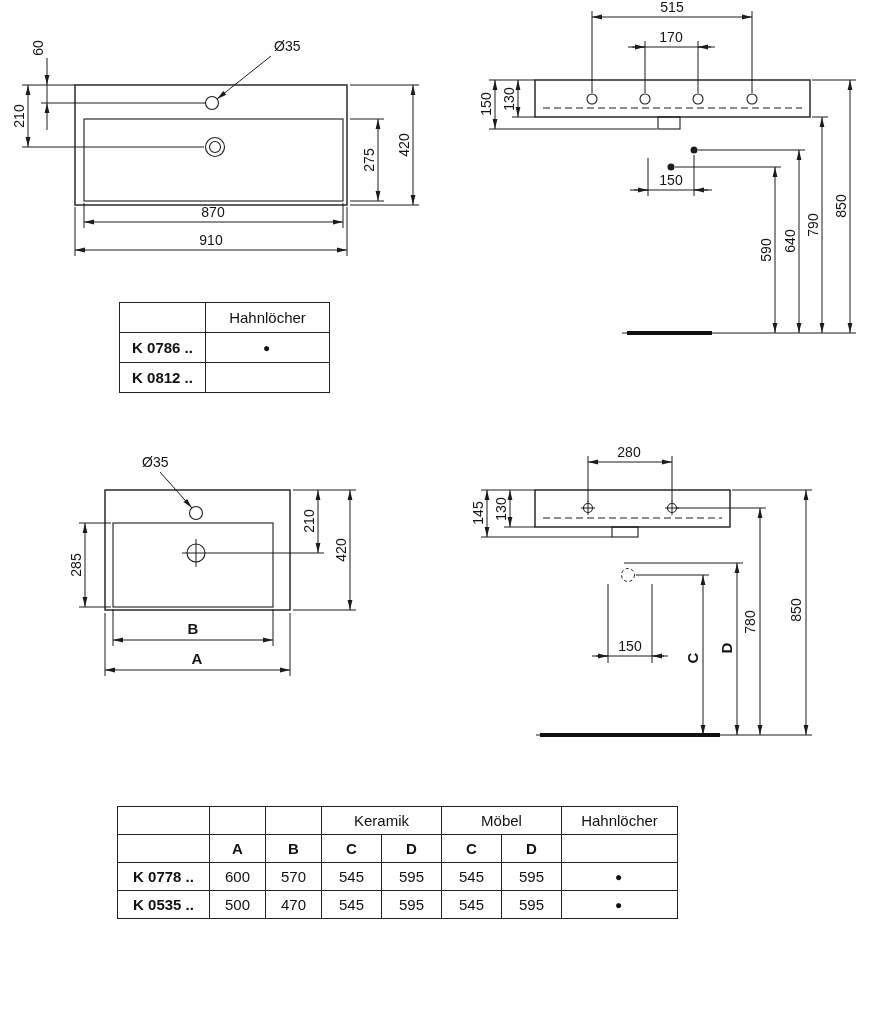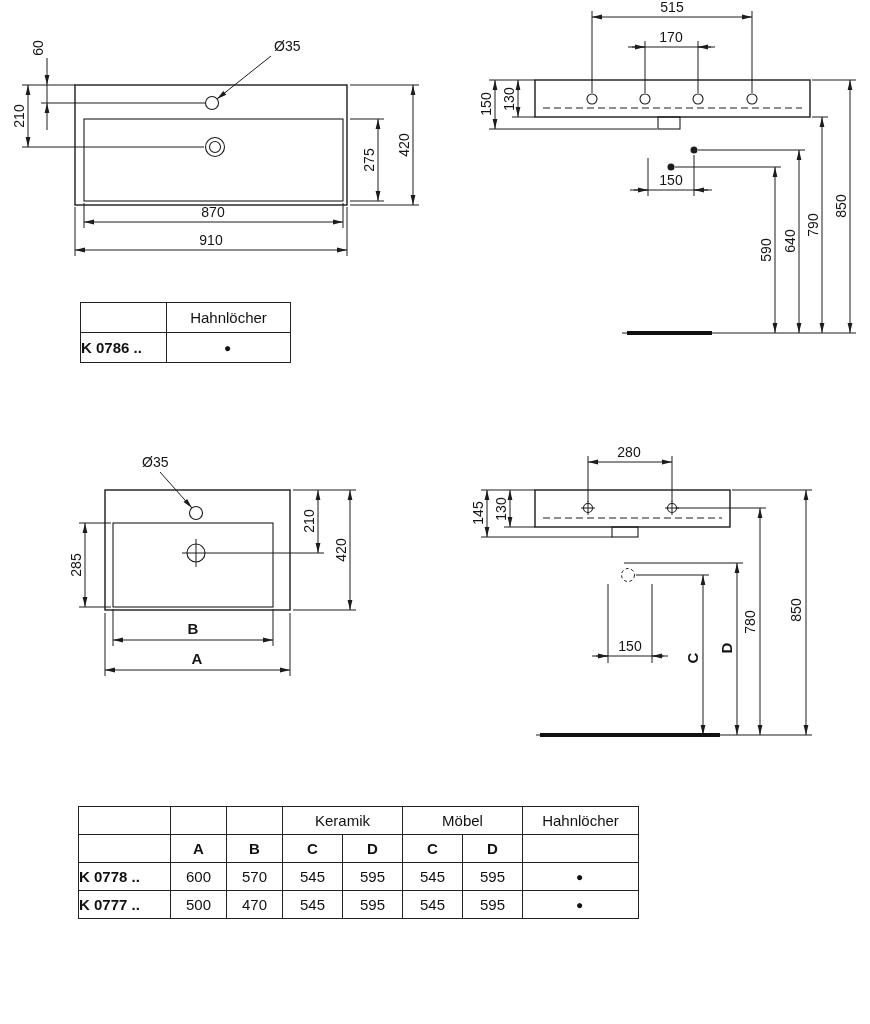--- a/index.html
+++ b/index.html
@@ -11,27 +11,27 @@
   .dim{stroke:#1c1c1c;stroke-width:1;fill:none;}
   .ln{stroke:#1c1c1c;stroke-width:1.4;fill:none;}
   .ln2{stroke:#1c1c1c;stroke-width:1.1;fill:none;}
   .dash{stroke:#1c1c1c;stroke-width:1;fill:none;stroke-dasharray:7 4;}
   .dash2{stroke:#1c1c1c;stroke-width:1;fill:none;stroke-dasharray:3 2.5;}
   .thick{stroke:#111;stroke-width:4;fill:none;}
   .fillpt{fill:#1c1c1c;stroke:none;}
   text.t{font-family:"Liberation Sans",sans-serif;font-size:14px;fill:#141414;}
   text.tb{font-family:"Liberation Sans",sans-serif;font-size:15px;font-weight:bold;fill:#141414;}
   
-  .tblwrap{position:absolute;}
+  .tblwrap{position:absolute;margin-left:39px;}
   table.tbl{border-collapse:collapse;font-family:"Liberation Sans",sans-serif;
             font-size:15px;color:#111;table-layout:fixed;}
   table.tbl td{border:1px solid #222;padding:0;white-space:nowrap;overflow:hidden;}
   .t1 td{height:29px;}
   .t2 td{height:27px;}
-  td.model{text-align:left;padding-left:9px;font-weight:bold;}
+  td.model{text-align:center;padding-left:9px;font-weight:bold;}
   td.center{text-align:center;}
   td.bold{font-weight:bold;}
   td.dots{text-align:center;font-size:12px;letter-spacing:2px;}
 </style>
 </head>
 <body>
 
 <div id="stage">
 
 <svg width="870" height="1024" viewBox="0 0 870 1024">
@@ -279,20 +279,24 @@
           <col style="width:124px">
         </colgroup>
     <tbody>
           <tr>
       <td class="model"></td>
       <td class="center">Hahnlöcher</td>
     </tr>
     <tr>
       <td class="model">K 0786 ..</td>
       <td class="dots">●</td>
+    </tr>
+    <tr>
+      <td class="model">K 0812 ..</td>
+      <td class="dots"></td>
     </tr>
   </tbody>
       </table>
 </div>
 
 <div class="tblwrap" style="left:78px;top:806px;">
   <table class="tbl t2">
     <colgroup>
       <col style="width:92px">
           <col style="width:56px">
@@ -326,21 +330,21 @@
       <td class="model">K 0778 ..</td>
       <td class="center">600</td>
       <td class="center">570</td>
       <td class="center">545</td>
       <td class="center">595</td>
       <td class="center">545</td>
       <td class="center">595</td>
       <td class="dots">●</td>
     </tr>
     <tr>
-      <td class="model">K 0777 ..</td>
+      <td class="model">K 0535 ..</td>
       <td class="center">500</td>
       <td class="center">470</td>
       <td class="center">545</td>
       <td class="center">595</td>
       <td class="center">545</td>
       <td class="center">595</td>
       <td class="dots">●</td>
     </tr>
   </tbody>
       </table>

